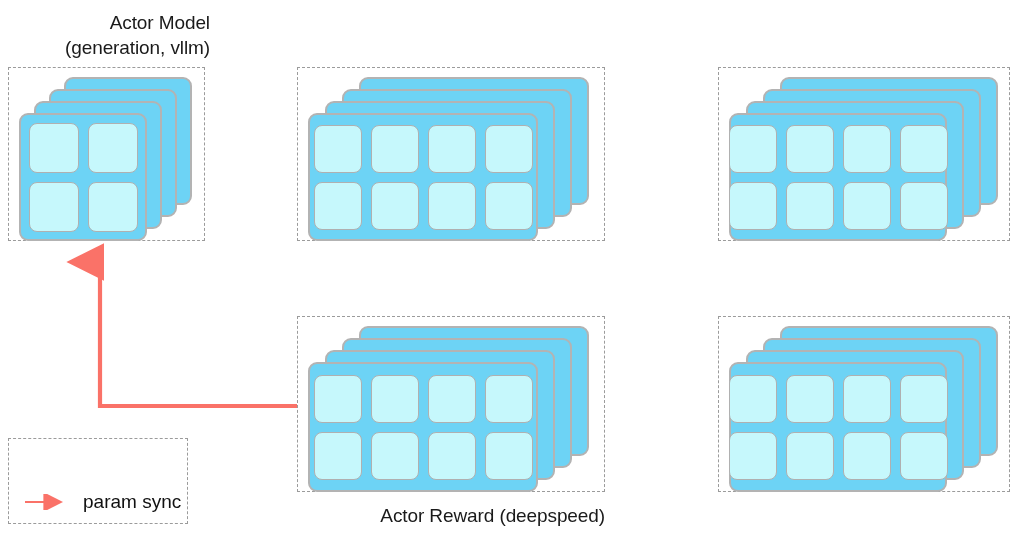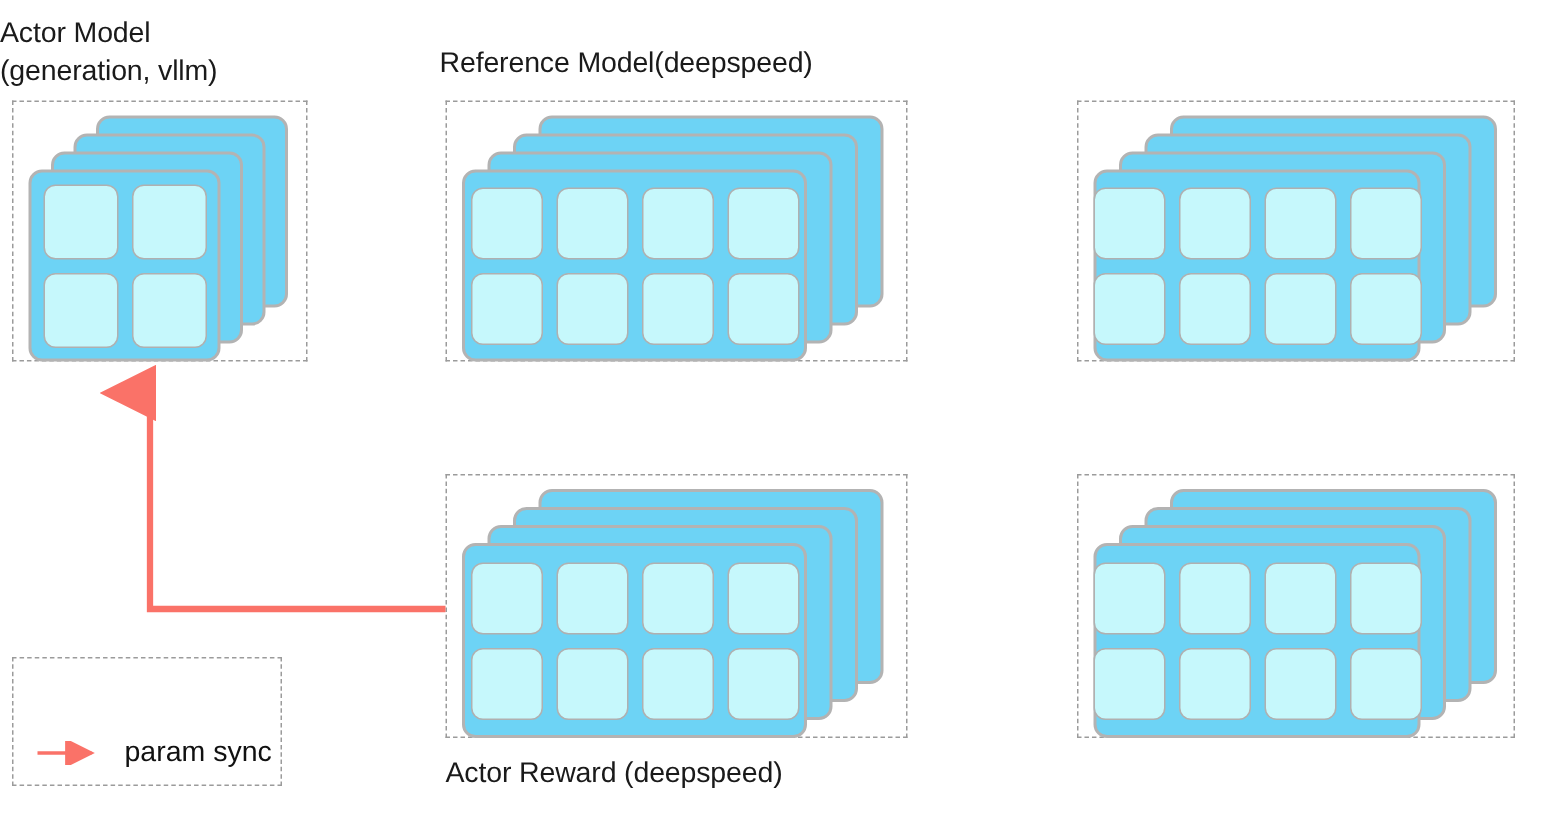--- a/index.html
+++ b/index.html
@@ -7,21 +7,21 @@
     width:1032px;height:546px;
     background:#ffffff;
     font-family:"Liberation Sans","DejaVu Sans",sans-serif;
     overflow:hidden;
   }
   #stage{position:relative;width:1032px;height:546px;}
 
   
   .group-title{
     position:absolute;
-    text-align:left;
+    text-align:right;
     color:#1a1a1a;
     font-size:19px;
     line-height:25px;
     white-space:pre-line;
     letter-spacing:-0.1px;
   }
 
   
   .dashed-box{
     position:absolute;
@@ -89,21 +89,20 @@
     <div class="card" style="left:41px;top:22px;width:128px;height:128px;"></div>
     <div class="card" style="left:26px;top:34px;width:128px;height:128px;"></div>
     <div class="card front cols2" style="left:11px;top:46px;width:128px;height:128px;">
       <div class="cell"></div>
       <div class="cell"></div>
       <div class="cell"></div>
       <div class="cell"></div>
     </div>
   </div>
 
-  <div class="group-title" style="left:293px;top:30px;width:312px;">Reference Model(deepspeed)</div>
 
   <div class="dashed-box" style="left:297px;top:67px;width:308px;height:174px;"></div>
 
   <div class="stack" style="left:297px;top:67px;width:308px;height:174px;">
     <div class="card" style="left:62px;top:10px;width:230px;height:128px;"></div>
     <div class="card" style="left:45px;top:22px;width:230px;height:128px;"></div>
     <div class="card" style="left:28px;top:34px;width:230px;height:128px;"></div>
     <div class="card front cols4" style="left:11px;top:46px;width:230px;height:128px;">
       <div class="cell"></div>
       <div class="cell"></div>

